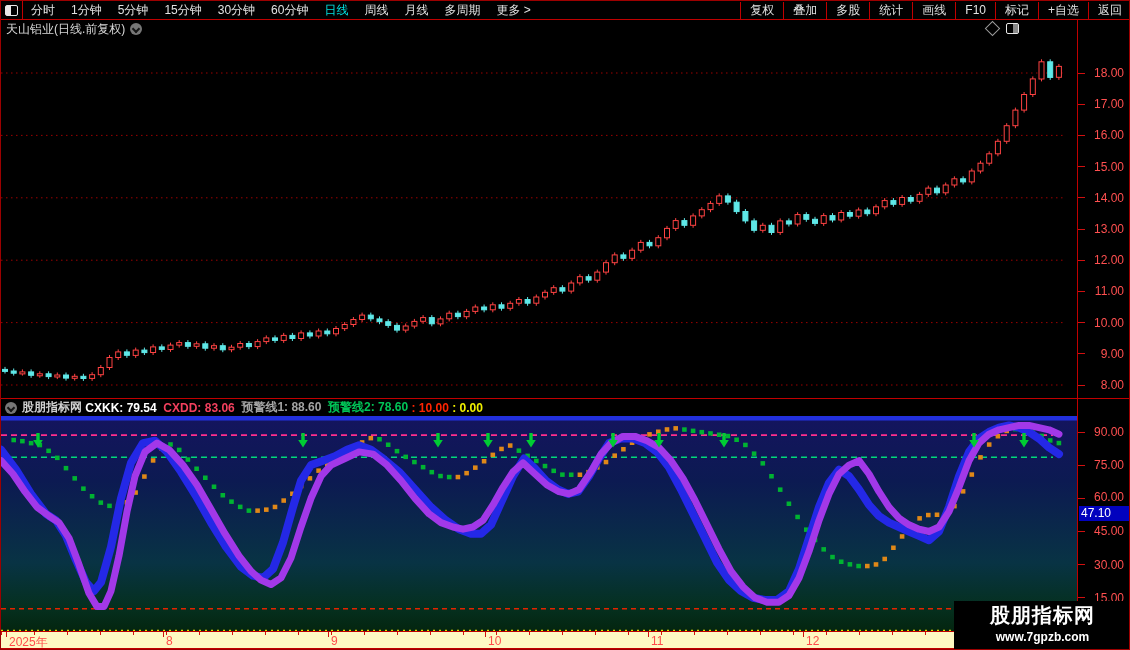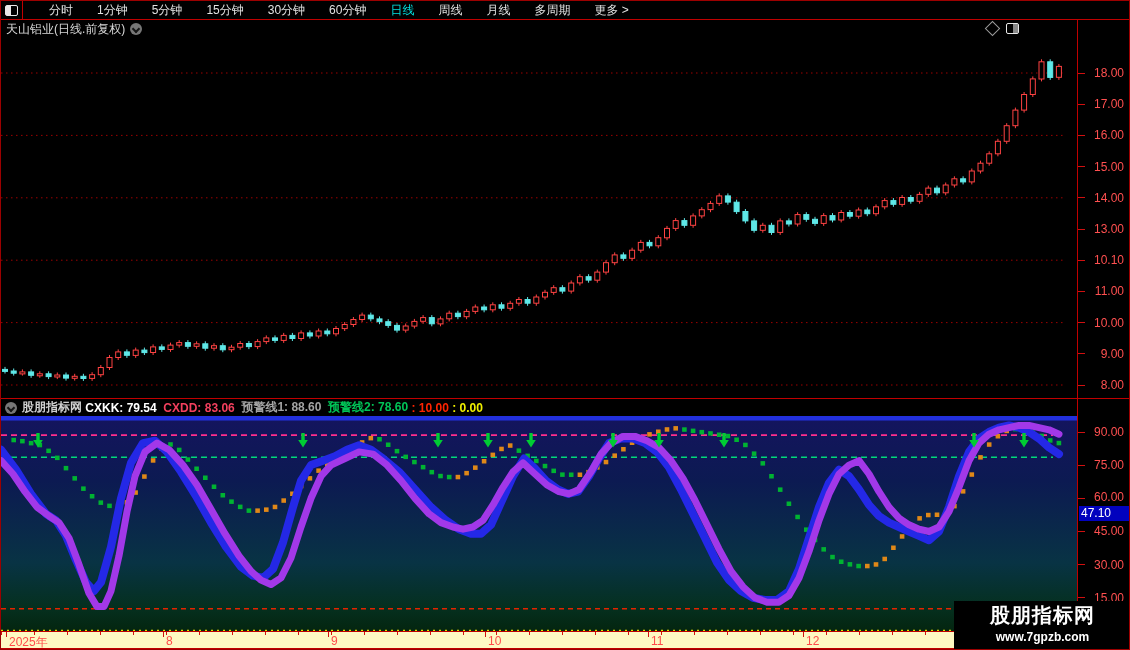--- a/index.html
+++ b/index.html
@@ -5,21 +5,21 @@
   html,body{margin:0;padding:0;background:#222;}
   #screen{position:relative;width:1130px;height:650px;background:#000;overflow:hidden;
           font-family:"Liberation Sans","DejaVu Sans",sans-serif;box-sizing:border-box;border:1px solid #9c0000;}
   .abs{position:absolute;}
   
   #topbar{left:0;top:0;width:1130px;height:18px;border-bottom:1px solid #c00000;display:flex;align-items:center;background:#000;z-index:30;}
   #topbar-icon-cell{width:21px;height:18px;border-right:1px solid #c00000;display:flex;align-items:center;justify-content:center;flex:0 0 auto;}
   .half-square{width:11px;height:9px;border:1px solid #e8e8e8;border-radius:2px;position:relative;}
   .half-square::after{content:"";position:absolute;left:0;top:0;width:5px;height:9px;background:#e8e8e8;}
   .half-square.right::after{left:auto;right:0;background:#888;}
-  #menu-left{display:flex;align-items:flex-end;gap:8px;margin-left:18px;}
+  #menu-left{display:flex;align-items:flex-end;gap:0;}
   .menu-item{color:#e2e2e2;font-size:12px;line-height:17px;padding:0 8px;white-space:nowrap;cursor:default;}
   .menu-item.active{color:#00e0e0;}
   #menu-right{margin-left:auto;display:flex;align-items:center;height:18px;}
   .menu-item.rt{border-left:1px solid #c00000;padding:0 9px;height:17px;}
   
   #chart-area{left:0;top:18px;width:1076px;height:379px;}
   #chart-title-row{left:5px;top:3px;height:14px;display:flex;align-items:center;gap:5px;z-index:5;}
   #chart-title{color:#d8d8d8;font-size:12px;white-space:nowrap;}
   .circle-chevron{width:12px;height:12px;border-radius:50%;background:#777;position:relative;}
   .circle-chevron::after{content:"";position:absolute;left:3px;top:3px;width:4px;height:4px;border-right:2px solid #161616;border-bottom:2px solid #161616;transform:rotate(45deg);}
@@ -61,20 +61,31 @@
         <div class="menu-item">1分钟</div>
         <div class="menu-item">5分钟</div>
         <div class="menu-item">15分钟</div>
         <div class="menu-item">30分钟</div>
         <div class="menu-item">60分钟</div>
         <div class="menu-item active">日线</div>
         <div class="menu-item">周线</div>
         <div class="menu-item">月线</div>
         <div class="menu-item">多周期</div>
         <div class="menu-item">更多 &gt;</div>
+      </div>
+    <div id="menu-right">
+        <div class="menu-item rt">复权</div>
+        <div class="menu-item rt">叠加</div>
+        <div class="menu-item rt">多股</div>
+        <div class="menu-item rt">统计</div>
+        <div class="menu-item rt">画线</div>
+        <div class="menu-item rt">F10</div>
+        <div class="menu-item rt">标记</div>
+        <div class="menu-item rt">+自选</div>
+        <div class="menu-item rt">返回</div>
       </div>
   </div>
 
   <div class="abs" id="chart-area">
     <div class="abs" id="chart-title-row">
       <span id="chart-title">天山铝业(日线.前复权)</span>
       <span class="circle-chevron"></span>
     </div>
     <div class="abs" id="chart-corner-icons">
       <span class="diamond"></span>
@@ -556,21 +567,21 @@
       <div class="axis-label" style="top: 103.2px;">17.00</div>
       <div class="axis-tick" style="top: 102.7px;"></div>
       <div class="axis-label" style="top: 134.4px;">16.00</div>
       <div class="axis-tick" style="top: 133.9px;"></div>
       <div class="axis-label" style="top: 165.6px;">15.00</div>
       <div class="axis-tick" style="top: 165.1px;"></div>
       <div class="axis-label" style="top: 196.8px;">14.00</div>
       <div class="axis-tick" style="top: 196.3px;"></div>
       <div class="axis-label" style="top: 228px;">13.00</div>
       <div class="axis-tick" style="top: 227.5px;"></div>
-      <div class="axis-label" style="top: 259.2px;">10.10</div>
+      <div class="axis-label" style="top: 259.2px;">12.00</div>
       <div class="axis-tick" style="top: 258.7px;"></div>
       <div class="axis-label" style="top: 290.4px;">11.00</div>
       <div class="axis-tick" style="top: 289.9px;"></div>
       <div class="axis-label" style="top: 321.6px;">10.00</div>
       <div class="axis-tick" style="top: 321.1px;"></div>
       <div class="axis-label" style="top: 352.8px;">9.00</div>
       <div class="axis-tick" style="top: 352.3px;"></div>
       <div class="axis-label" style="top: 384px;">8.00</div>
       <div class="axis-tick" style="top: 383.5px;"></div>
       <div class="axis-label" style="top: 431px;">90.00</div>

